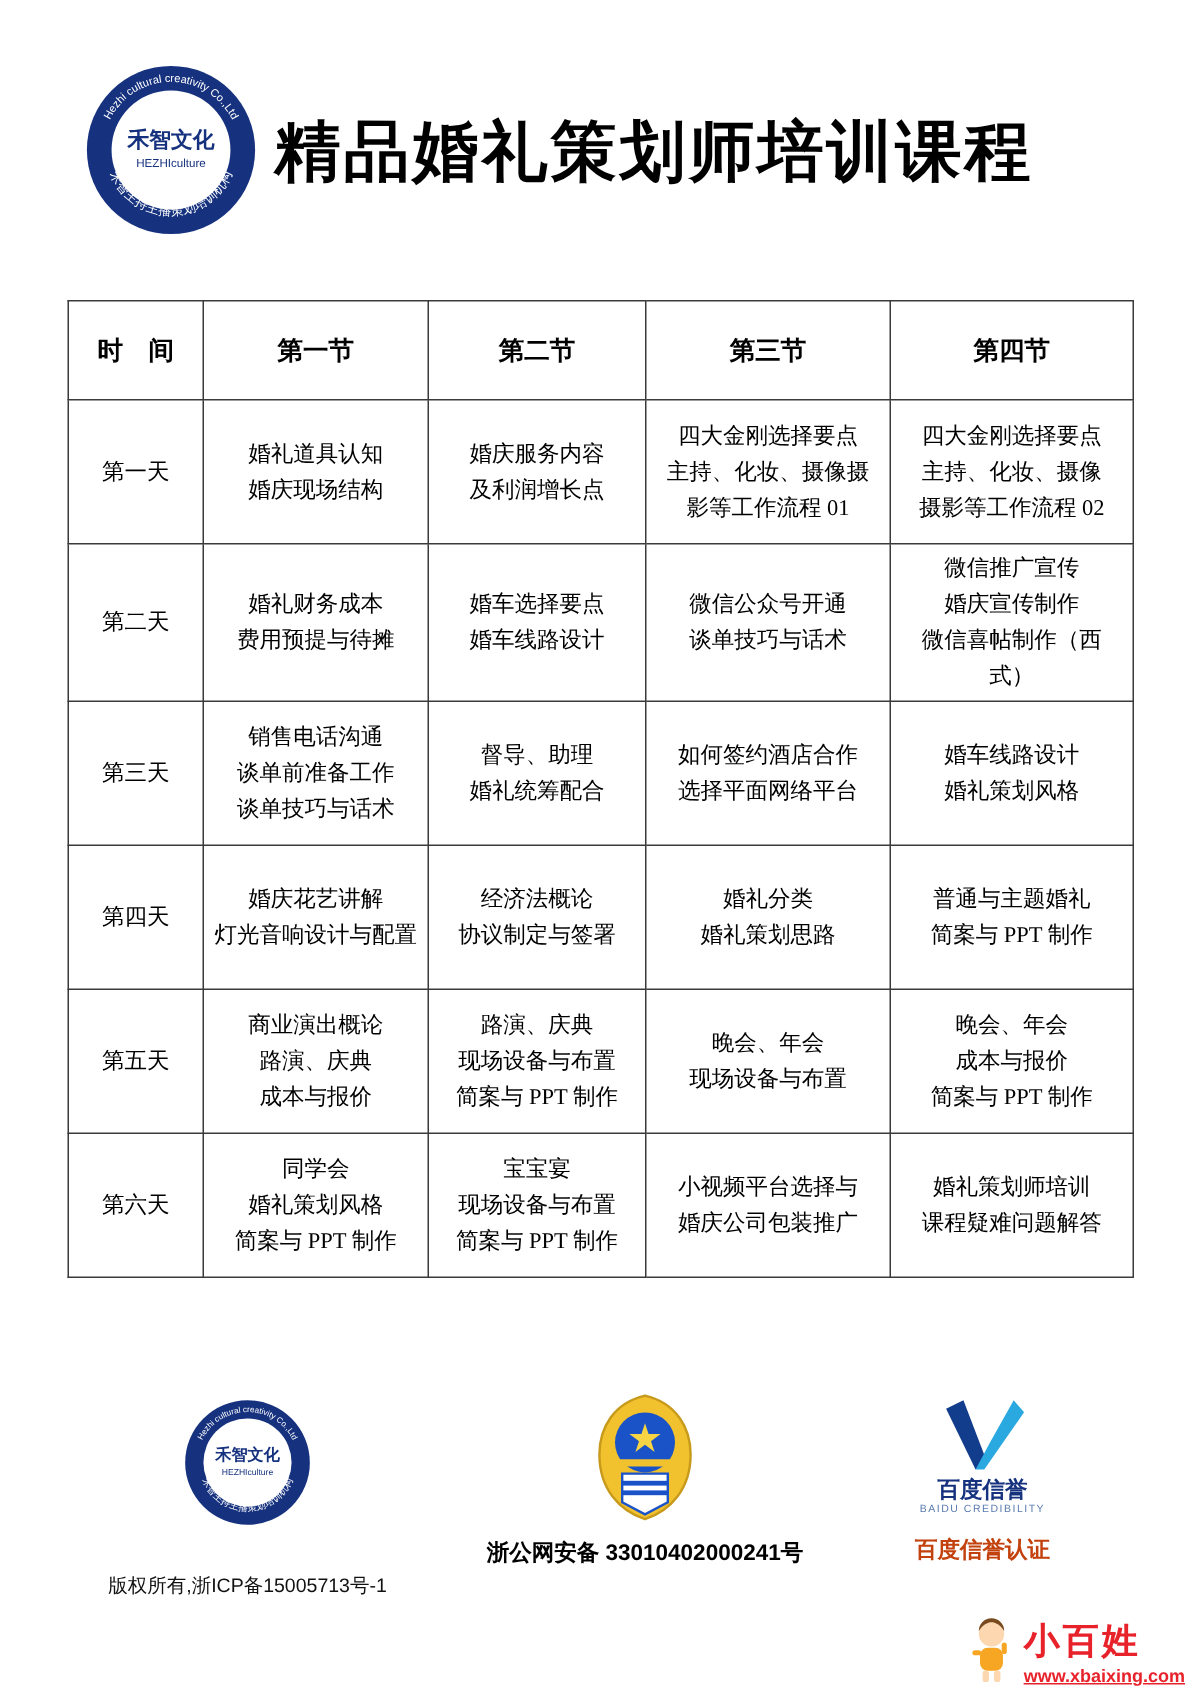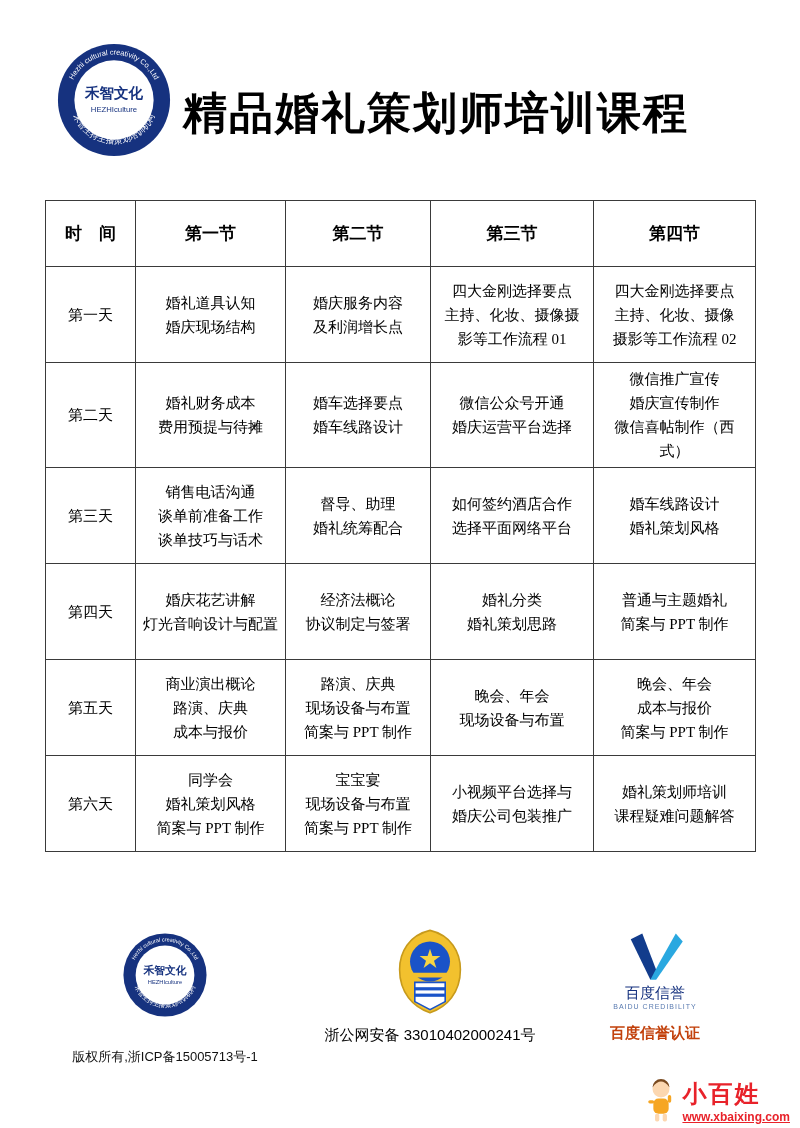--- a/index.html
+++ b/index.html
@@ -10,21 +10,20 @@
   }
 
   
   .logo-wrap { position:absolute; }
   .logo-main { left:56px; top:42px; }
   .page-title {
     position:absolute; left:183px; top:72px; width:560px;
     font-size:44px; font-weight:bold; color:#000;
     letter-spacing:2px; font-family:"Liberation Sans", sans-serif;
     white-space:nowrap;
-    margin-top:12px;
   }
 
   
   table.schedule {
     position:absolute; left:45px; top:200px;
     border-collapse:collapse; table-layout:fixed; width:710px;
     font-family:Liberation Serif, serif;
   }
   table.schedule th, table.schedule td {
     border:1px solid #3a3a3a; text-align:center; vertical-align:middle;
@@ -37,27 +36,27 @@
 
   
   .footer-left  { position:absolute; left:122px; top:932px; }
   .footer-copyright {
     position:absolute; left:45px; top:1048px; width:240px;
     text-align:center; font-size:13px; color:#111;
   }
   .footer-badge { position:absolute; left:394px; top:928px; }
   .footer-police {
     position:absolute; left:310px; top:1026px; width:240px;
-    text-align:center; font-size:15px; font-weight:normal; color:#000;
+    text-align:center; font-size:15px; font-weight:bold; color:#000;
   }
   .footer-baidu {
     position:absolute; left:575px; top:930px; width:160px;
     display:flex; flex-direction:column; align-items:center;
   }
-  .baidu-cn { font-size:15px; font-weight:normal; color:#16327f; margin-top:2px; }
+  .baidu-cn { font-size:15px; font-weight:bold; color:#16327f; margin-top:2px; }
   .baidu-en { font-size:7px; color:#51annotate; color:#5a7bb0; letter-spacing:1px; }
   .baidu-cert { font-size:15px; font-weight:bold; color:#c2410c; margin-top:14px; }
 
   
   .watermark {
     position:absolute; right:10px; bottom:4px;
     display:flex; align-items:center; gap:4px;
   }
   .wm-texts { display:flex; flex-direction:column; align-items:flex-start; }
   .wm-name { font-size:24px; font-weight:bold; color:#e8222a; letter-spacing:2px; }
@@ -120,21 +119,21 @@
 主持、化妆、摄像
 摄影等工作流程 02</td>
       </tr>
       <tr>
         <td class="day-cell">第二天</td>
         <td>婚礼财务成本
 费用预提与待摊</td>
         <td>婚车选择要点
 婚车线路设计</td>
         <td>微信公众号开通
-婚庆运营平台选择</td>
+谈单技巧与话术</td>
         <td>微信推广宣传
 婚庆宣传制作
 微信喜帖制作（西式）</td>
       </tr>
       <tr>
         <td class="day-cell">第三天</td>
         <td>销售电话沟通
 谈单前准备工作
 谈单技巧与话术</td>
         <td>督导、助理

